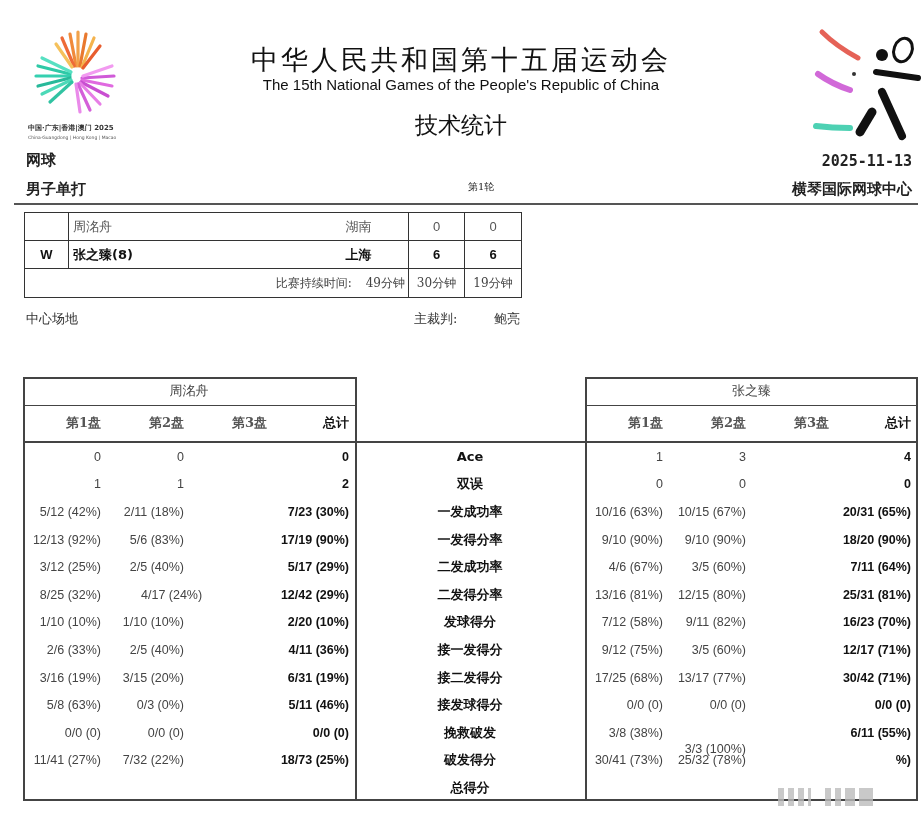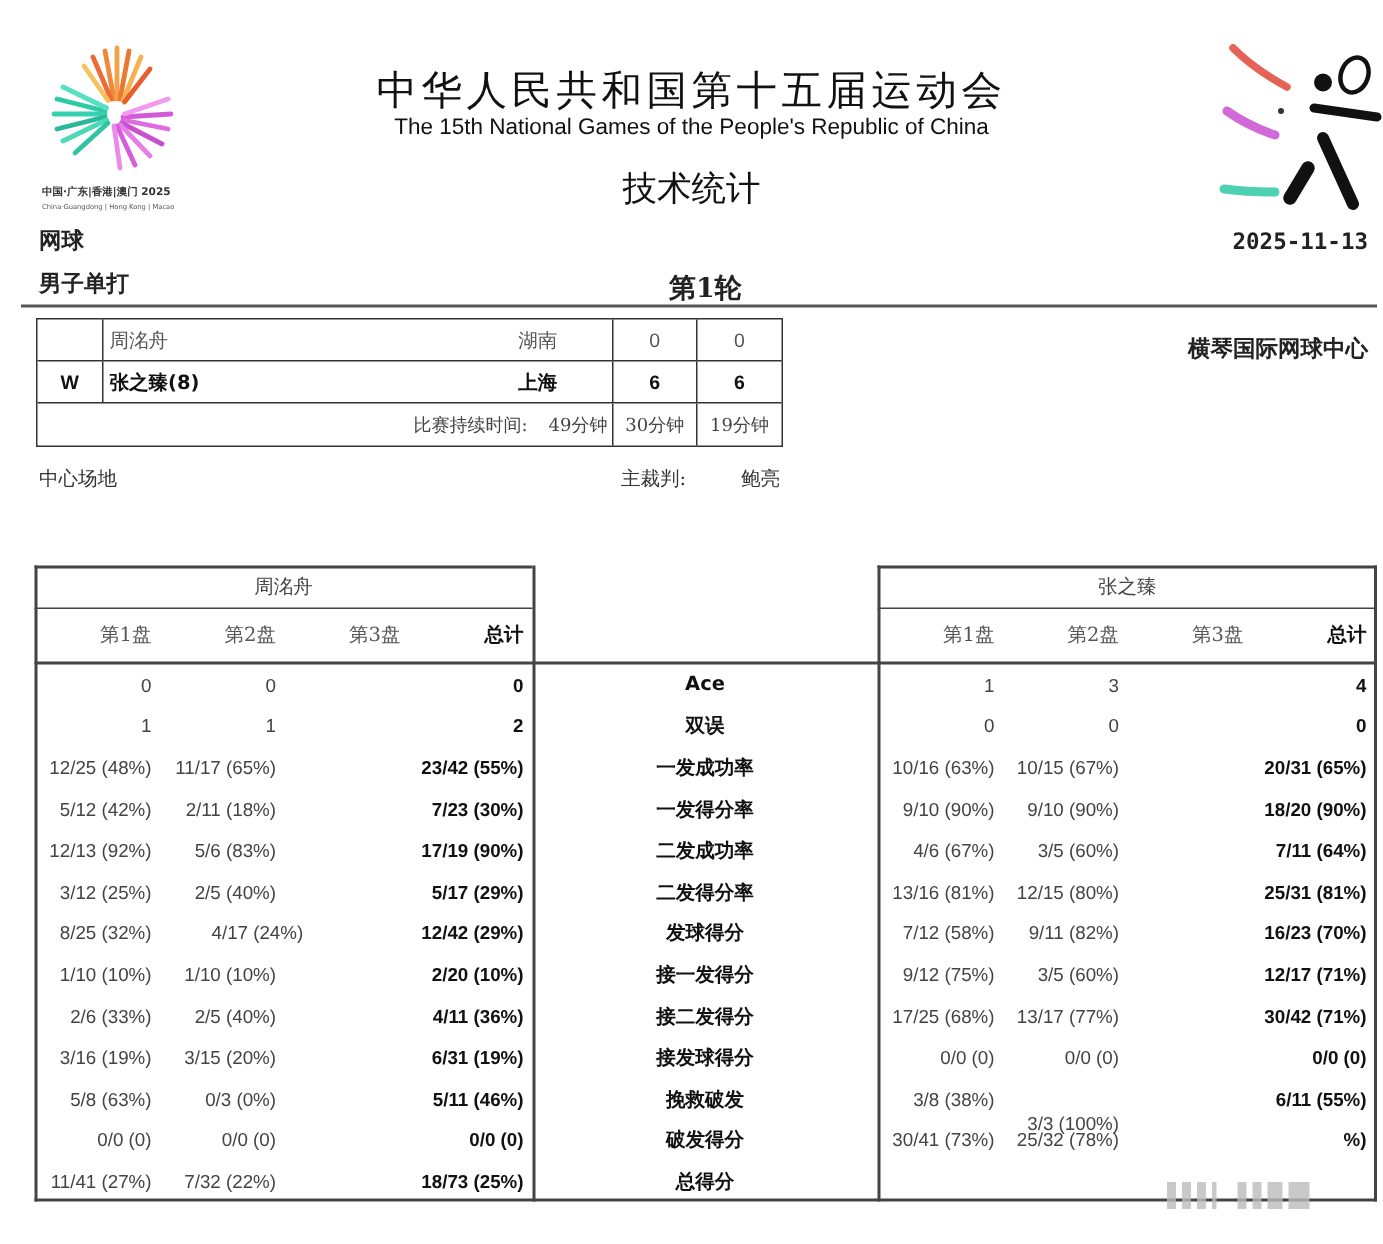--- a/index.html
+++ b/index.html
@@ -9,22 +9,22 @@
   .logo-left { position: absolute; left: 26px; top: 26px; width: 110px; height: 118px; }
   .logo-right { position: absolute; left: 806px; top: 28px; width: 116px; height: 116px; }
 
   .title-cn { position: absolute; left: 0; right: 0; top: 42px; text-align: center; font-family: "DejaVu Sans", sans-serif; font-size: 27px; letter-spacing: 3px; color: #111; }
   .title-en { position: absolute; left: 0; right: 0; top: 76px; text-align: center; font-size: 15px; color: #111; }
   .title-sub { position: absolute; left: 0; right: 0; top: 110px; text-align: center; font-family: "DejaVu Sans", sans-serif; font-size: 23px; color: #111; }
 
   .sport { position: absolute; left: 26px; top: 151px; font-family: "DejaVu Serif", serif; font-weight: bold; font-size: 15px; }
   .date { position: absolute; right: 10px; top: 152px; font-family: "DejaVu Sans Mono", monospace; font-weight: bold; font-size: 15px; margin-left: 28px; }
   .event { position: absolute; left: 26px; top: 180px; font-family: "DejaVu Serif", serif; font-weight: bold; font-size: 15px; }
-  .round { position: absolute; left: 446px; top: 180px; font-family: "DejaVu Serif", serif; font-weight: bold; font-size: 18px; }
-  .venue { position: absolute; right: 10px; top: 180px; font-family: "DejaVu Serif", serif; font-weight: bold; font-size: 15px; margin-top: 43px; }
+  .round { position: absolute; left: 468px; top: 180px; font-family: "DejaVu Serif", serif; font-weight: normal; font-size: 10px; }
+  .venue { position: absolute; right: 10px; top: 180px; font-family: "DejaVu Serif", serif; font-weight: bold; font-size: 15px; }
   .hr { position: absolute; left: 14px; right: 4px; top: 203px; height: 2px; background: #555; }
 
   
   .score { position: absolute; left: 24px; top: 212px; width: 498px; border: 1.5px solid #333; font-size: 13px; }
   .score .row { display: flex; height: 28px; border-bottom: 1px solid #333; align-items: stretch; }
   .score .row:last-child { border-bottom: none; }
   .score .c-w { width: 44px; border-right: 1px solid #333; display: flex; align-items: center; justify-content: center; font-weight: bold; }
   .score .c-name { width: 240px; padding-left: 4px; display: flex; align-items: center; font-family: "DejaVu Serif", serif; }
   .score .c-team { width: 100px; display: flex; align-items: center; justify-content: center; font-family: "DejaVu Serif", serif; border-right: 1px solid #333; }
   .score .c-set { width: 56px; border-right: 1px solid #333; display: flex; align-items: center; justify-content: center; }
@@ -36,21 +36,21 @@
 
   .court { position: absolute; left: 26px; top: 310px; font-family: "DejaVu Serif", serif; font-size: 13px; color: #333; }
   .umpire-label { position: absolute; left: 414px; top: 310px; font-family: "DejaVu Serif", serif; font-size: 13px; color: #333; }
   .umpire { position: absolute; left: 494px; top: 310px; font-family: "DejaVu Serif", serif; font-size: 13px; color: #333; }
 
   
   .stats { position: absolute; left: 23px; top: 377px; width: 895px; height: 424px; }
   .stats .frame-line { position: absolute; background: #444; }
   .panel-head { position: absolute; height: 28px; display: flex; align-items: center; justify-content: center; font-family: "DejaVu Serif", serif; font-size: 13px; color: #444; }
   .col-head { position: absolute; height: 36px; display: flex; align-items: center; font-size: 13px; }
-  .col-head span { display: block; text-align: right; font-family: "DejaVu Serif", serif; color: #555; }
+  .col-head span { display: block; text-align: right; font-family: "DejaVu Serif", serif; color: #555; font-weight: bold; }
   .col-head span.total { font-family: "DejaVu Sans", sans-serif; font-weight: bold; color: #111; }
 
   .data-rows { position: absolute; top: 66px; }
   .drow { height: 27.6px; display: flex; align-items: center; font-size: 12.5px; }
   .drow span { display: block; text-align: right; color: #444; white-space: nowrap; }
   .drow span.total { font-weight: bold; color: #111; }
   .label-rows { position: absolute; top: 66px; left: 332px; width: 230px; }
   .label-rows .drow span { text-align: center; width: 100%; font-family: "DejaVu Sans", sans-serif; font-weight: bold; color: #111; font-size: 13px; }
 
   .watermark { position: absolute; left: 778px; top: 786px; width: 144px; height: 22px; display: flex; align-items: center; gap: 4px; }
@@ -176,26 +176,20 @@
         <span style="width: 83px;"></span>
         <span class="total" style="width: 82px;">0</span>
       </div>
       <div class="drow">
         <span style="width: 78px;">1</span>
         <span style="width: 83px;">1</span>
         <span style="width: 83px;"></span>
         <span class="total" style="width: 82px;">2</span>
       </div>
       <div class="drow">
-        <span style="width: 78px;">12/25 (48%)</span>
-        <span style="width: 83px;">11/17 (65%)</span>
-        <span style="width: 83px;"></span>
-        <span class="total" style="width: 82px;">23/42 (55%)</span>
-      </div>
-      <div class="drow">
         <span style="width: 78px;">5/12 (42%)</span>
         <span style="width: 83px;">2/11 (18%)</span>
         <span style="width: 83px;"></span>
         <span class="total" style="width: 82px;">7/23 (30%)</span>
       </div>
       <div class="drow">
         <span style="width: 78px;">12/13 (92%)</span>
         <span style="width: 83px;">5/6 (83%)</span>
         <span style="width: 83px;"></span>
         <span class="total" style="width: 82px;">17/19 (90%)</span>

